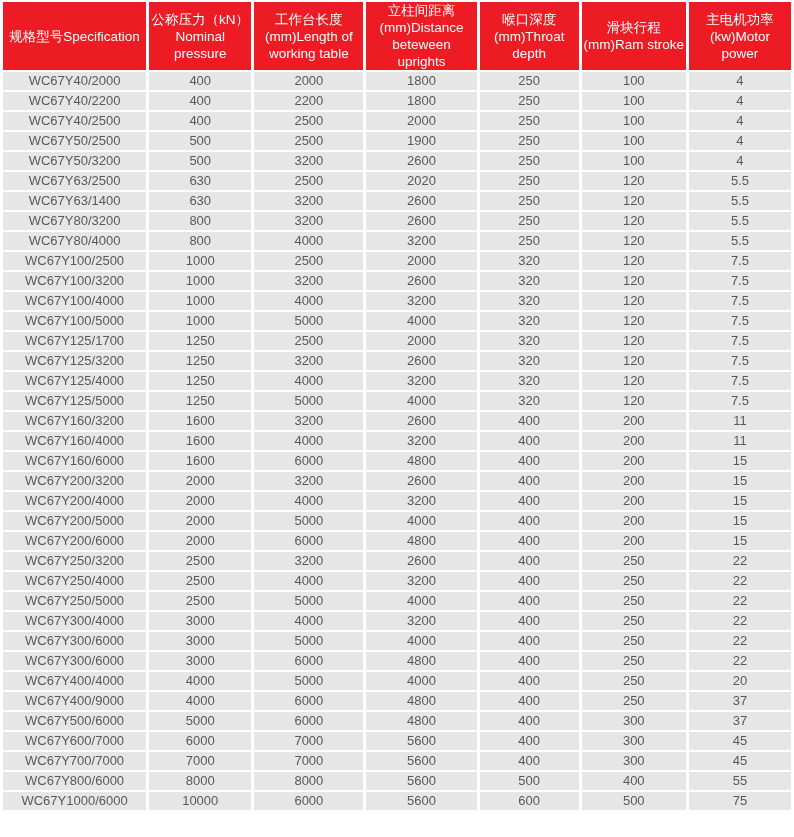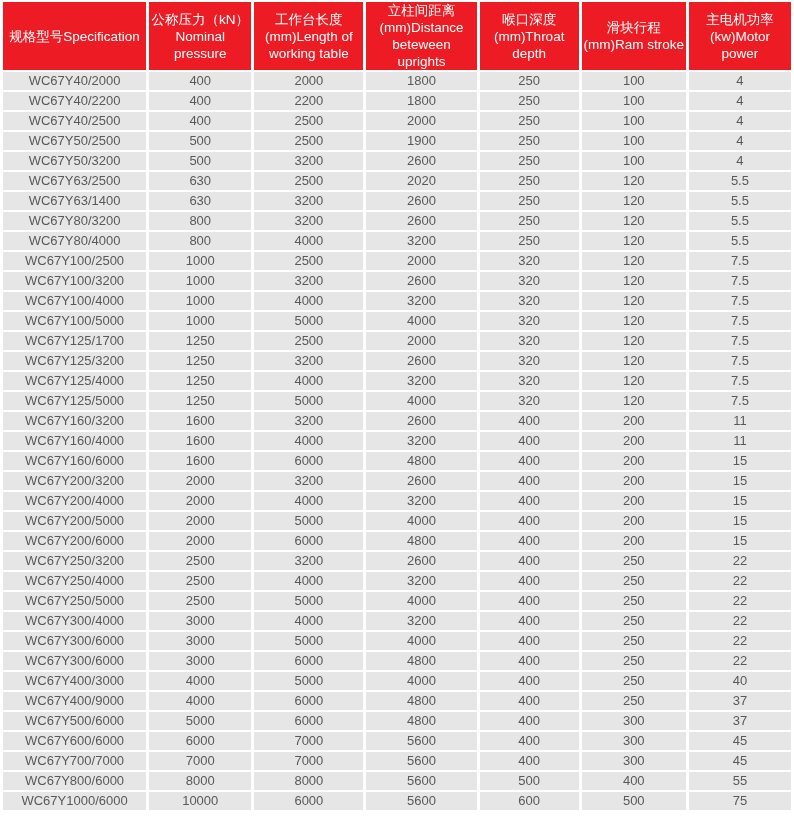--- a/index.html
+++ b/index.html
@@ -336,48 +336,48 @@
       <tr>
         <td>WC67Y300/6000</td>
         <td>3000</td>
         <td>6000</td>
         <td>4800</td>
         <td>400</td>
         <td>250</td>
         <td>22</td>
       </tr>
       <tr>
-        <td>WC67Y400/3000</td>
-        <td>4000</td>
-        <td>5000</td>
-        <td>4000</td>
-        <td>400</td>
-        <td>250</td>
-        <td>40</td>
+        <td>WC67Y400/4000</td>
+        <td>4000</td>
+        <td>5000</td>
+        <td>4000</td>
+        <td>400</td>
+        <td>250</td>
+        <td>20</td>
       </tr>
       <tr>
         <td>WC67Y400/9000</td>
         <td>4000</td>
         <td>6000</td>
         <td>4800</td>
         <td>400</td>
         <td>250</td>
         <td>37</td>
       </tr>
       <tr>
         <td>WC67Y500/6000</td>
         <td>5000</td>
         <td>6000</td>
         <td>4800</td>
         <td>400</td>
         <td>300</td>
         <td>37</td>
       </tr>
       <tr>
-        <td>WC67Y600/6000</td>
+        <td>WC67Y600/7000</td>
         <td>6000</td>
         <td>7000</td>
         <td>5600</td>
         <td>400</td>
         <td>300</td>
         <td>45</td>
       </tr>
       <tr>
         <td>WC67Y700/7000</td>
         <td>7000</td>

